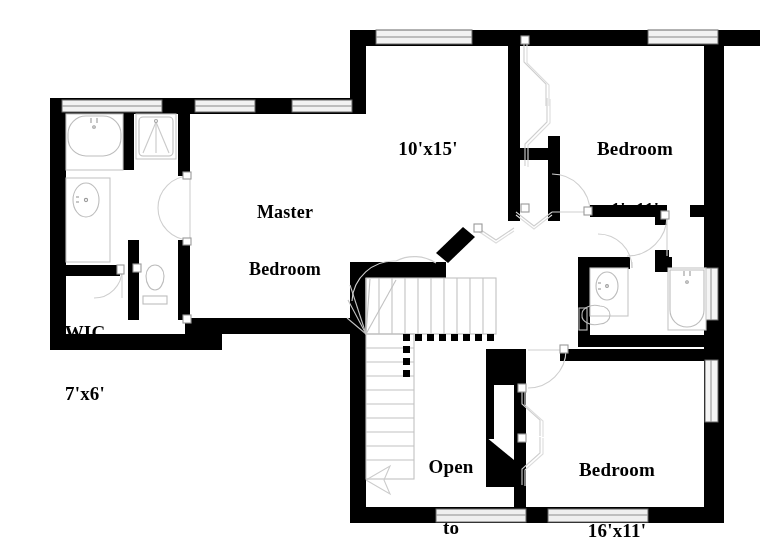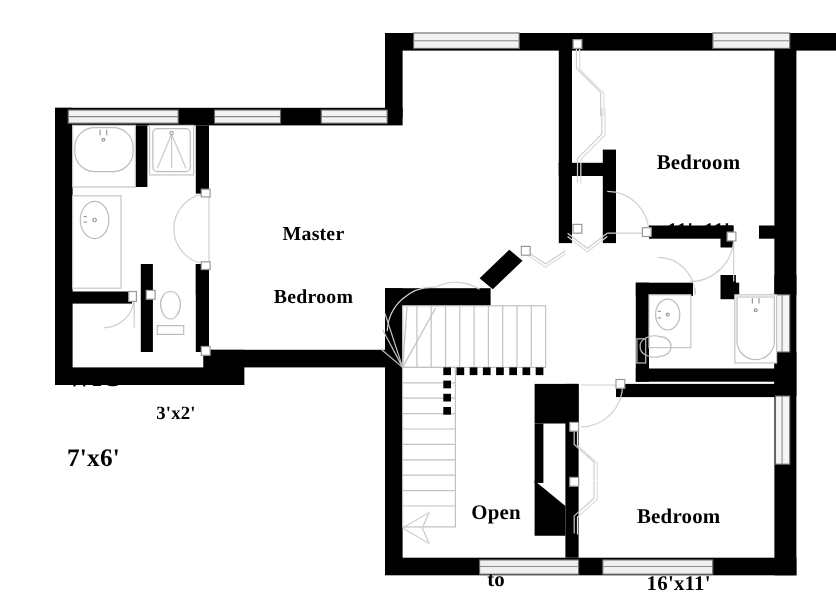--- a/index.html
+++ b/index.html
@@ -283,39 +283,39 @@
     </g>
 
   </svg>
 
   <div class="room-label" style="left:285px; top:165px; transform:translateX(-50%); font-size:18px;">
     <span class="lbl-name">Master</span>
     <span class="lbl-name">Bedroom</span>
     <span class="lbl-dim">15'x13'</span>
   </div>
 
+  <div class="room-label" style="left:428px; top:99px; transform:translateX(-50%); font-size:19px;">
+    <span class="lbl-dim">10'x15'</span>
+  </div>
 
   <div class="room-label" style="left:635px; top:99px; transform:translateX(-50%); font-size:19px;">
     <span class="lbl-name">Bedroom</span>
-    <span class="lbl-dim">11'x11'</span>
+    <span class="lbl-dim">1'x11'</span>
   </div>
 
   <div class="room-label" style="left:617px; top:420px; transform:translateX(-50%); font-size:19px;">
     <span class="lbl-name">Bedroom</span>
     <span class="lbl-dim">16'x11'</span>
   </div>
 
-  <div class="room-label" style="left:85px; top:283px; transform:translateX(-50%); font-size:23px;">
+  <div class="room-label" style="left:85px; top:283px; transform:translateX(-50%); font-size:19px;">
     <span class="lbl-name">WIC</span>
     <span class="lbl-dim">7'x6'</span>
   </div>
 
-  <div class="room-label" style="left:160px; top:331px; transform:translateX(-50%); font-size:17px;">
-    <span class="lbl-dim">3'x2'</span>
-  </div>
 
   <div class="room-label" style="left:451px; top:417px; transform:translateX(-50%); font-size:19px;">
     <span class="lbl-name">Open</span>
     <span class="lbl-name">to</span>
     
   </div>
 
 </div>
 
 </body></html>

